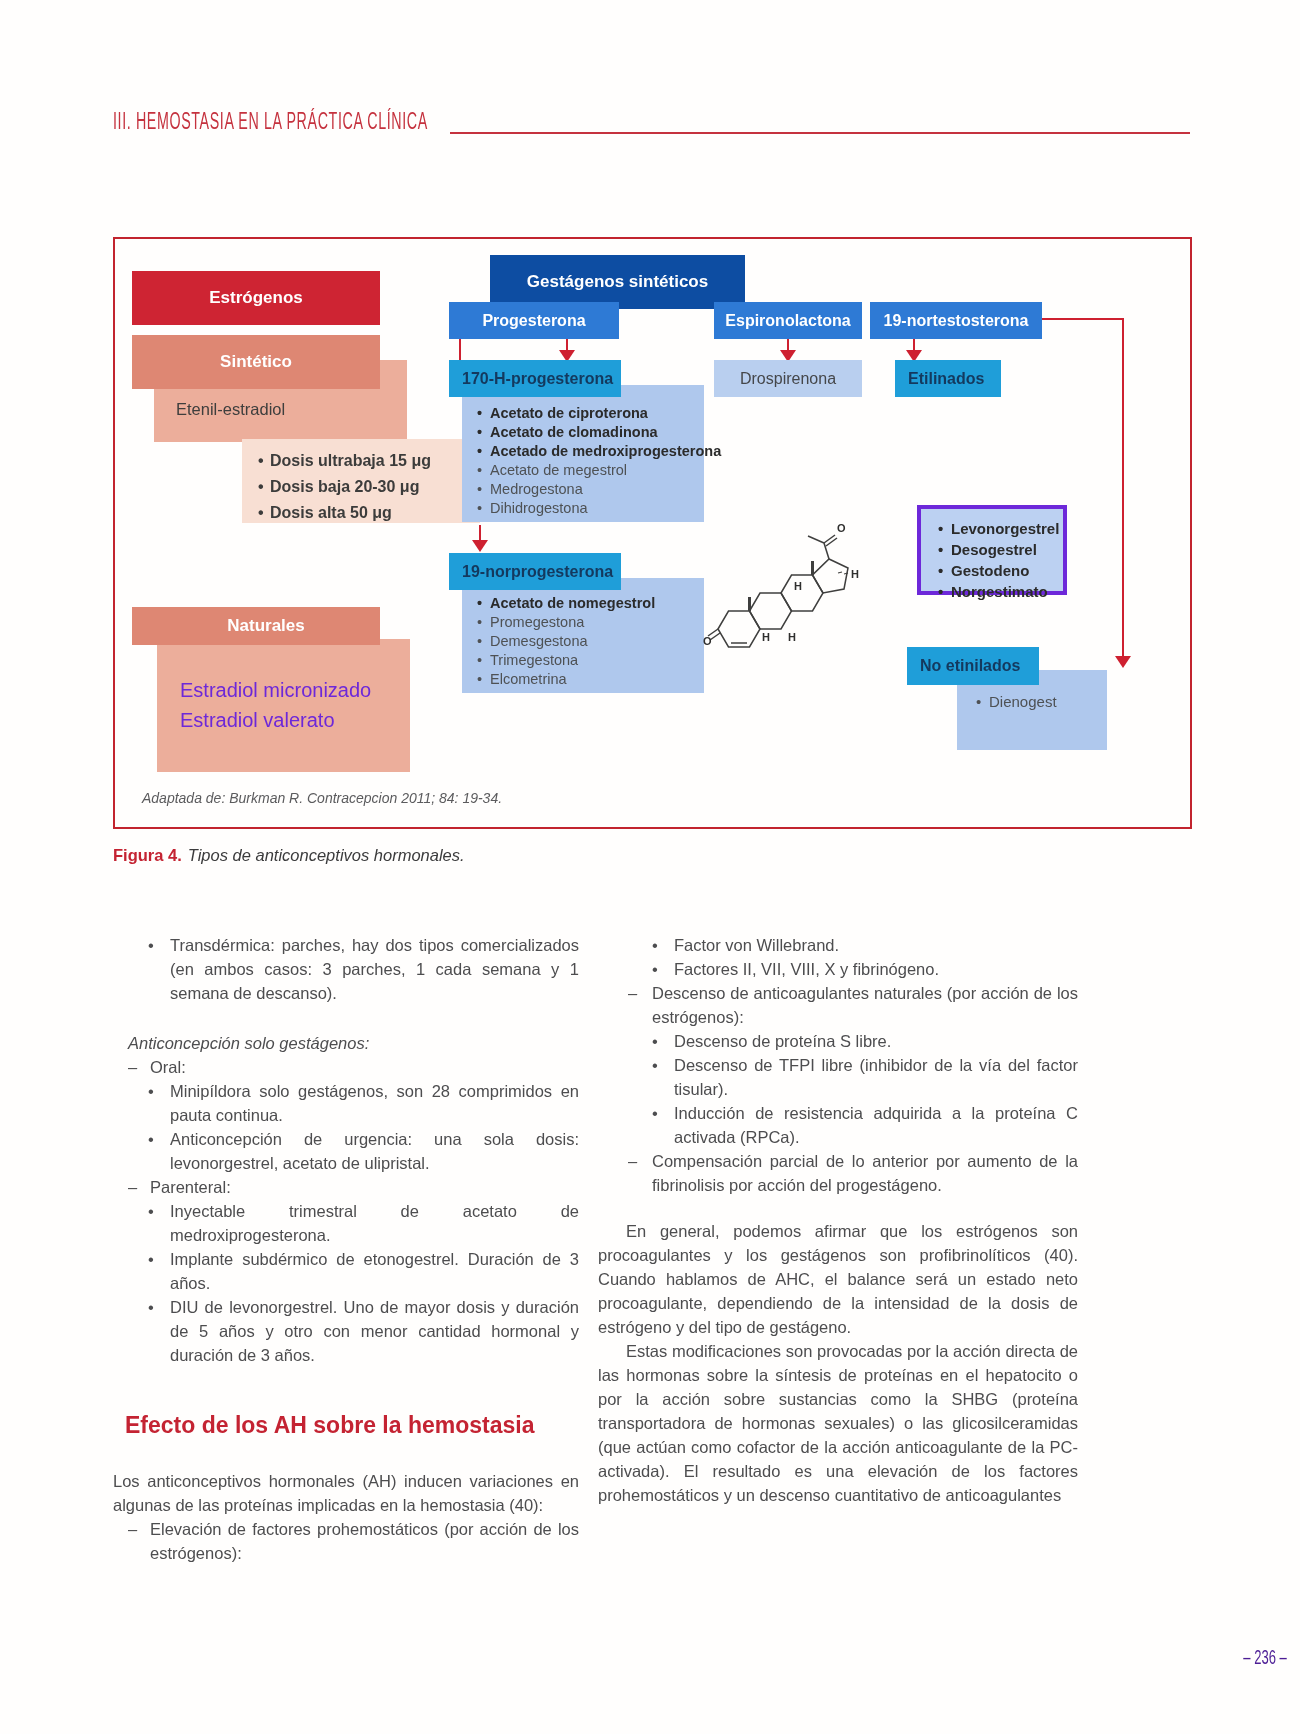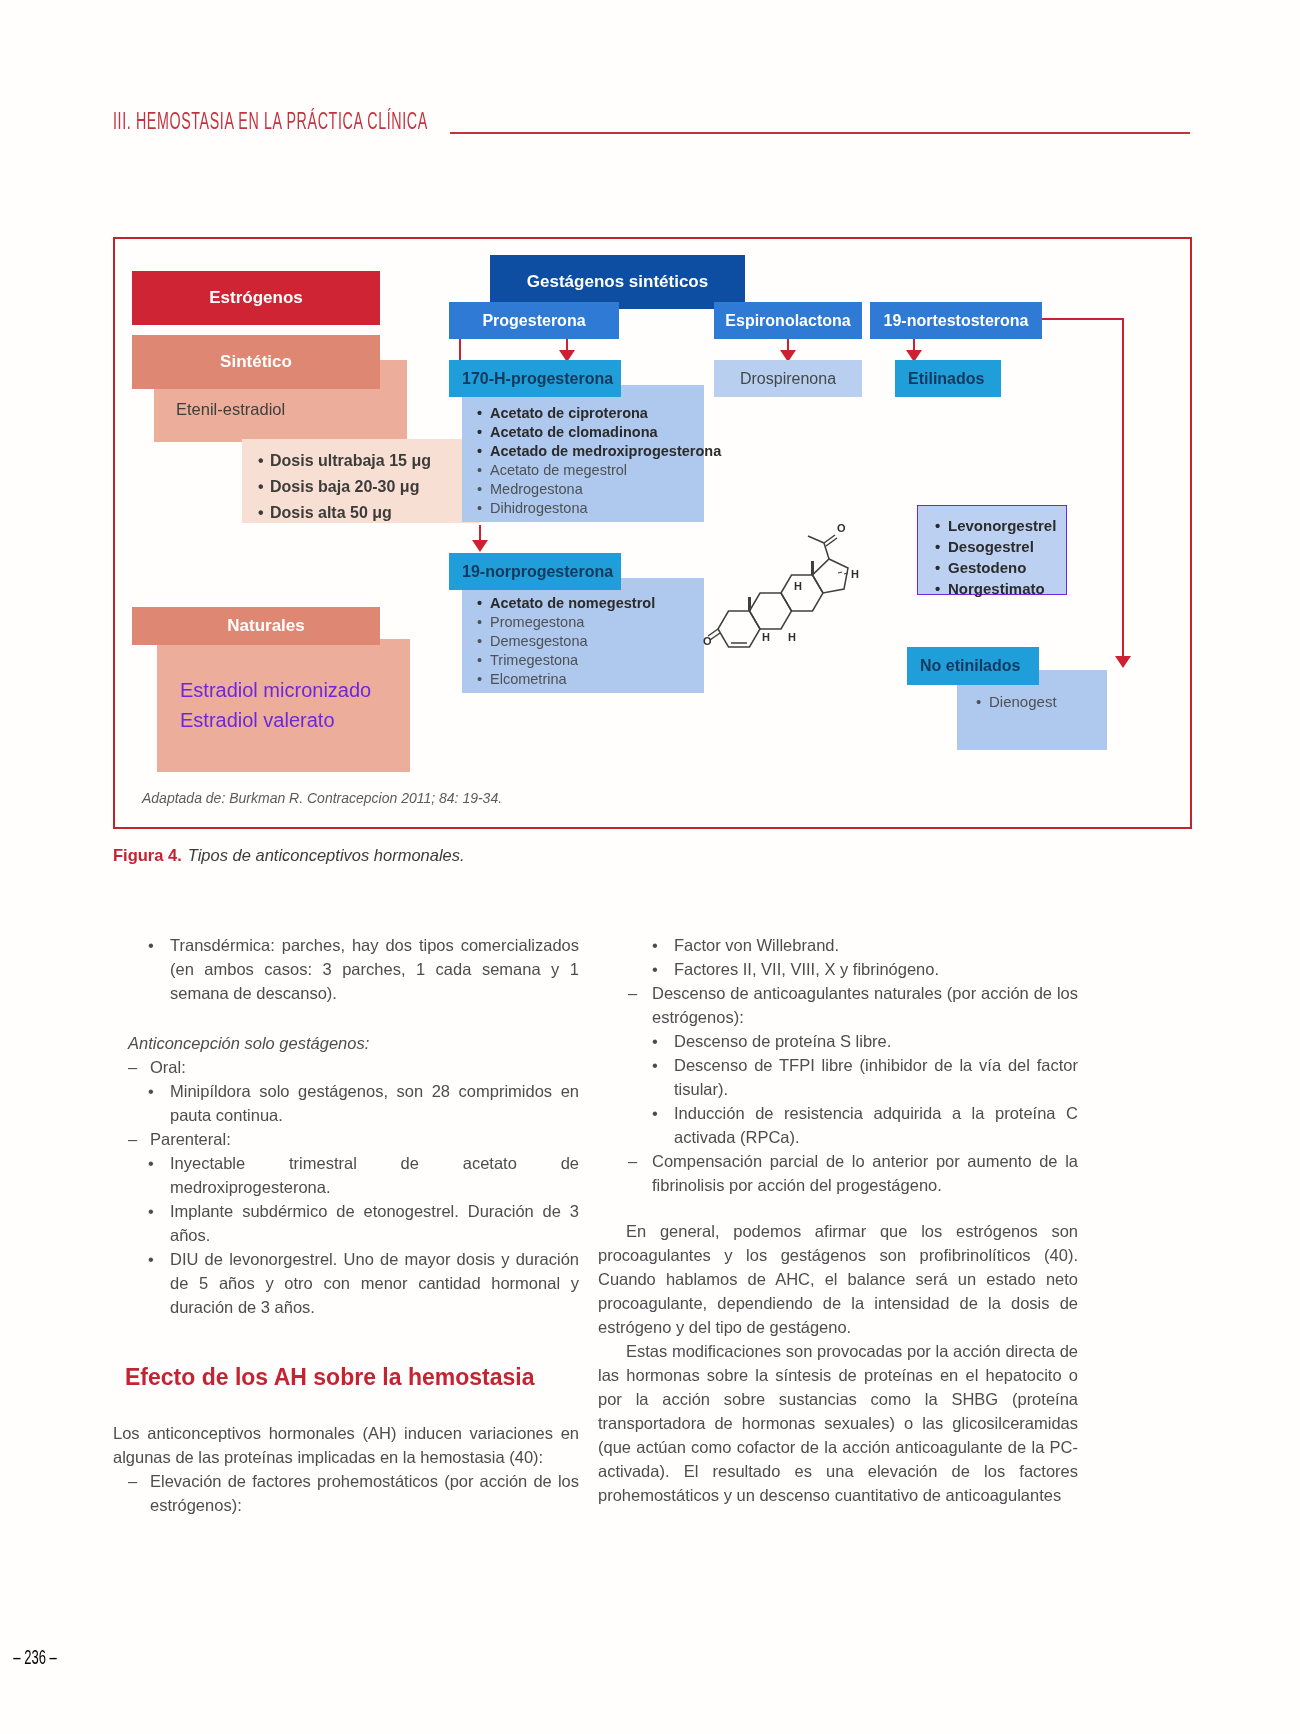--- a/index.html
+++ b/index.html
@@ -61,21 +61,21 @@
   .col-right .di{padding-left:54px;}
   .col-right .di::before{left:30px;}
   .itl{font-style:italic;margin-left:15px;color:#55555''}
   .itl{font-style:italic;margin-left:15px;}
   .red-heading{color:#c42332;font-weight:bold;font-size:23px;line-height:28px;margin:44px 0 30px 12px;}
   .para{margin:0;text-align:justify;}
   .ind{text-indent:28px;}
   .mt26{margin-top:26px;}
   .mt22{margin-top:22px;}
 
-  .footer{position:absolute;top:1645px;left:0;width:1300px;text-align:left;color:#000000;font-size:21px;}
+  .footer{position:absolute;top:1645px;left:0;width:1300px;text-align:right;color:#4c1d95;font-size:21px;}
   .footer span{display:inline-block;transform:scaleX(0.62);}
 </style>
 </head>
 <body>
 
 <div class="page">
 
   <div class="hdr-title">III. HEMOSTASIA EN LA PRÁCTICA CLÍNICA</div>
   <div class="hdr-rule"></div>
 
@@ -131,21 +131,21 @@
     <div class="vline" style="left:672px;top:100px;width:2px;height:12px;"></div>
     <div class="ahead" style="left:665px;top:111px;"></div>
     <div class="abs pale-blue" style="left:599px;top:121px;width:148px;height:37px;">Drospirenona</div>
 
     <div class="abs cbox mblue-h" style="left:755px;top:63px;width:172px;height:37px;">19-nortestosterona</div>
     <div class="vline" style="left:798px;top:100px;width:2px;height:12px;"></div>
     <div class="ahead" style="left:791px;top:111px;"></div>
 
     <div class="abs cyan-h" style="left:780px;top:121px;width:106px;height:37px;">Etilinados</div>
 
-    <div class="abs" style="left:802px;top:266px;width:150px;height:90px;background:#bcd1f2;border:1px solid #6d28d9;padding:9px 0 0 16px;">
+    <div class="abs" style="left:802px;top:266px;width:150px;height:90px;background:#bcd1f2;border:4px solid #6d28d9;padding:9px 0 0 16px;">
       <div class="fl b" style="font-size:15px;line-height:21px;">Levonorgestrel</div>
       <div class="fl b" style="font-size:15px;line-height:21px;">Desogestrel</div>
       <div class="fl b" style="font-size:15px;line-height:21px;">Gestodeno</div>
       <div class="fl b" style="font-size:15px;line-height:21px;">Norgestimato</div>
     </div>
 
     <div class="hline" style="left:927px;top:79px;width:82px;height:2px;"></div>
     <div class="vline" style="left:1007px;top:79px;width:2px;height:339px;"></div>
     <div class="ahead" style="left:1000px;top:417px;"></div>
 
@@ -185,20 +185,21 @@
 
   <div class="caption">
     <span class="cap-label">Figura 4.</span><span class="cap-text">Tipos de anticonceptivos hormonales.</span>
   </div>
 
   <div class="col col-left">
     <div class="bi">Transdérmica: parches, hay dos tipos comercializados (en ambos casos: 3 parches, 1 cada semana y 1 semana de descanso).</div>
     <div class="itl mt26">Anticoncepción solo gestágenos:</div>
     <div class="di">Oral:</div>
     <div class="bi">Minipíldora solo gestágenos, son 28 comprimidos en pauta continua.</div>
+    <div class="bi">Anticoncepción de urgencia: una sola dosis: levonorgestrel, acetato de ulipristal.</div>
     <div class="di">Parenteral:</div>
     <div class="bi">Inyectable trimestral de acetato de medroxiprogesterona.</div>
     <div class="bi">Implante subdérmico de etonogestrel. Duración de 3 años.</div>
     <div class="bi">DIU de levonorgestrel. Uno de mayor dosis y duración de 5 años y otro con menor cantidad hormonal y duración de 3 años.</div>
     <h2 class="red-heading">Efecto de los AH sobre la hemostasia</h2>
     <p class="para">Los anticonceptivos hormonales (AH) inducen variaciones en algunas de las proteínas implicadas en la hemostasia (40):</p>
     <div class="di">Elevación de factores prohemostáticos (por acción de los estrógenos):</div>
   </div>
 
   <div class="col col-right">

